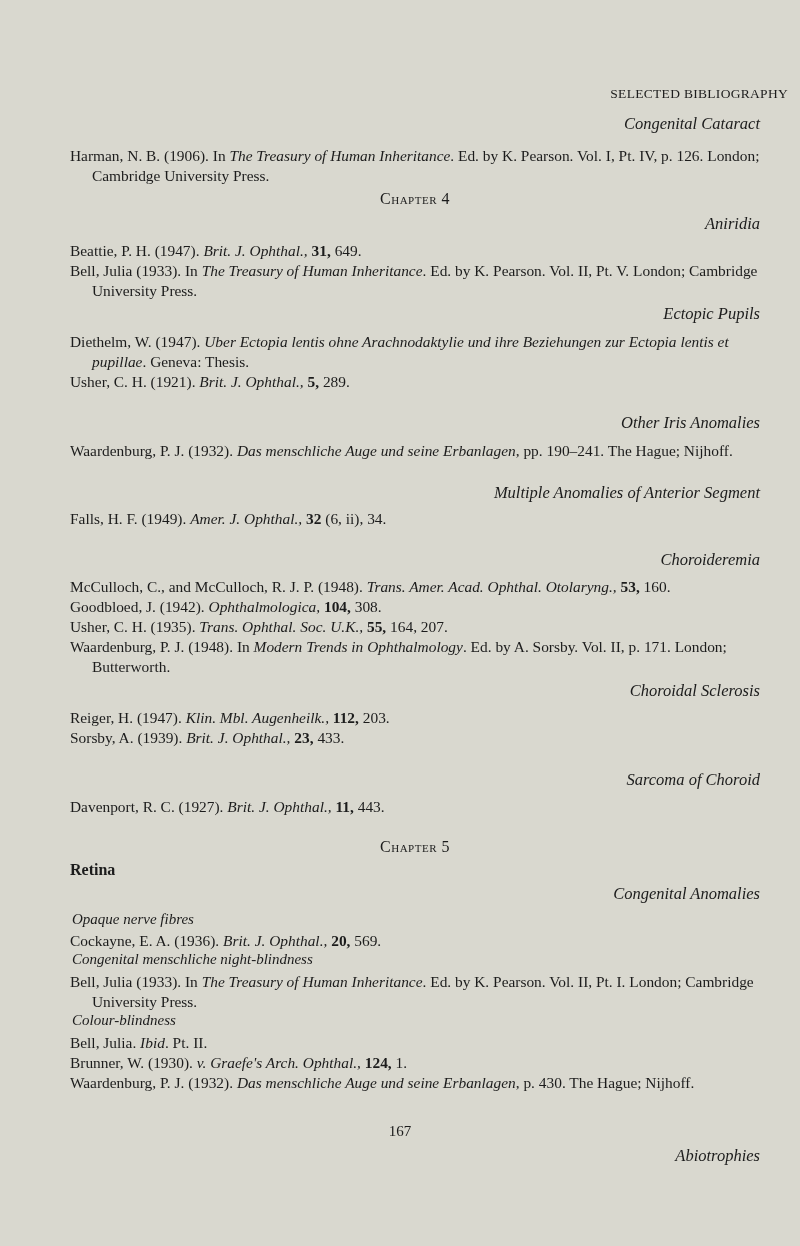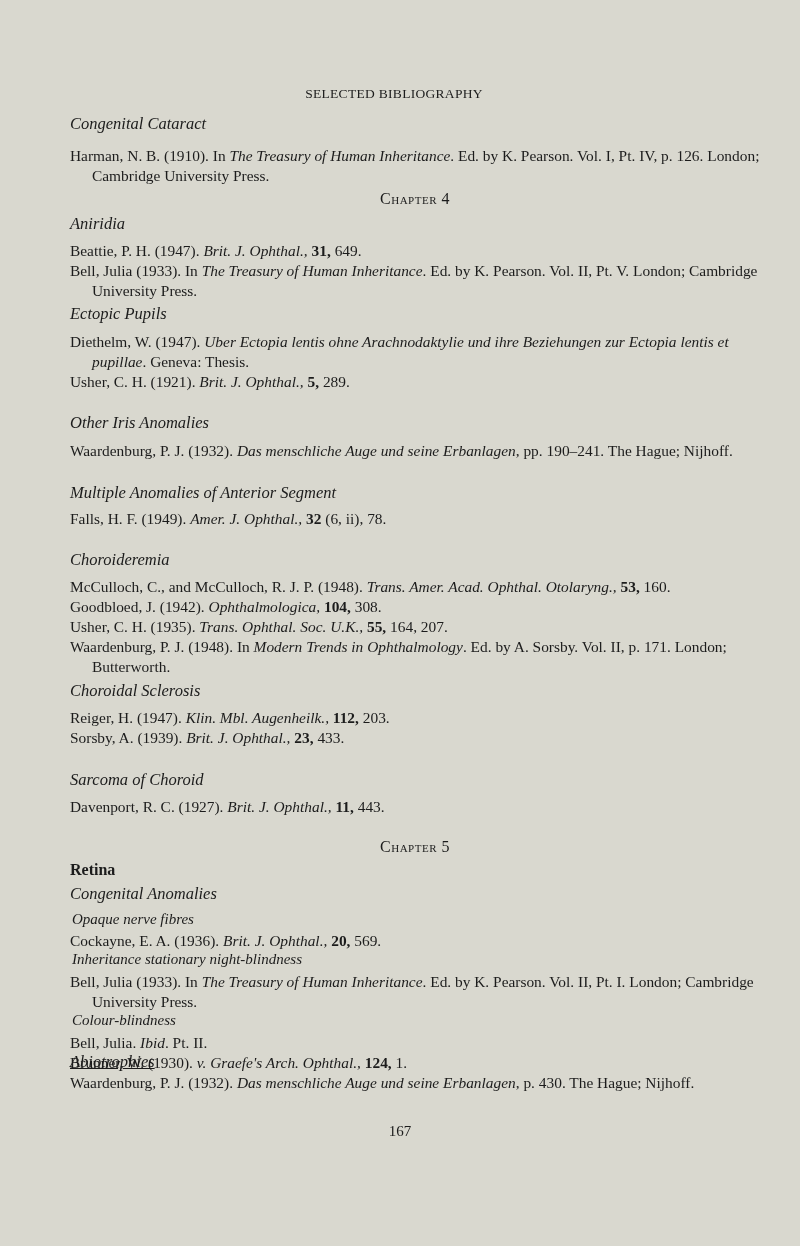--- a/index.html
+++ b/index.html
@@ -4,79 +4,79 @@
 <style>
   html, body { margin:0; padding:0; }
   body {
     width:800px; height:1246px; overflow:hidden;
     background:#d9d8cf;
     font-family:"Liberation Serif", serif;
     color:#1c1c1c;
     position:relative;
   }
   .page { position:absolute; left:70px; top:0; width:690px; }
-  .header { position:absolute; left:0; width:788px; top:86px; text-align:center; font-size:13.5px; letter-spacing:0.3px; }
-  .sect { position:absolute; left:0; width:690px; text-align:left; font-style:italic; font-size:16.5px; }
+  .header { position:absolute; left:0; width:788px; top:86px; text-align:right; font-size:13.5px; letter-spacing:0.3px; }
+  .sect { position:absolute; left:0; width:690px; text-align:right; font-style:italic; font-size:16.5px; }
   .chap { position:absolute; left:0; width:690px; text-align:center; font-size:16px; font-variant:small-caps; letter-spacing:0.5px;font-family:Liberation Serif, serif; }
   .bold-title { position:absolute; left:0; width:690px; font-weight:bold; font-size:16px; }
   .sub { position:absolute; left:2px; font-style:italic; font-size:15px; }
   .ref { position:absolute; left:0; width:690px; font-size:15.4px; line-height:20px; padding-left:22px; text-indent:-22px; box-sizing:border-box; }
   .ref i { font-style:italic; }
   .ref b { font-weight:bold; }
   .pagenum { position:absolute; left:0; width:800px; top:1123px; text-align:center; font-size:15px; }
 </style>
 </head>
 <body>
 
 <div class="header">SELECTED BIBLIOGRAPHY</div>
 
 <div class="page">
   <div class="sect" style="top:114px">Congenital Cataract</div>
-  <div class="ref" style="top:146px"><span>Harman, N. B. (1910). In </span><i>The Treasury of Human Inheritance</i><b></b><span>. Ed. by K. Pearson. Vol. I, Pt. IV, p. 126. London; Cambridge University Press.</span></div>
+  <div class="ref" style="top:146px"><span>Harman, N. B. (1906). In </span><i>The Treasury of Human Inheritance</i><b></b><span>. Ed. by K. Pearson. Vol. I, Pt. IV, p. 126. London; Cambridge University Press.</span></div>
 
   <div class="chap" style="top:190px">Chapter 4</div>
   <div class="sect" style="top:214px">Aniridia</div>
   <div class="ref" style="top:241px"><span>Beattie, P. H. (1947). </span><i>Brit. J. Ophthal.,</i><b> 31,</b><span> 649.</span></div>
   <div class="ref" style="top:261px"><span>Bell, Julia (1933). In </span><i>The Treasury of Human Inheritance</i><b></b><span>. Ed. by K. Pearson. Vol. II, Pt. V. London; Cambridge University Press.</span></div>
 
   <div class="sect" style="top:304px">Ectopic Pupils</div>
   <div class="ref" style="top:332px"><span>Diethelm, W. (1947). </span><i>Uber Ectopia lentis ohne Arachnodaktylie und ihre Beziehungen zur Ectopia lentis et pupillae</i><b></b><span>. Geneva: Thesis.</span></div>
   <div class="ref" style="top:372px"><span>Usher, C. H. (1921). </span><i>Brit. J. Ophthal.,</i><b> 5,</b><span> 289.</span></div>
 
   <div class="sect" style="top:413px">Other Iris Anomalies</div>
   <div class="ref" style="top:441px"><span>Waardenburg, P. J. (1932). </span><i>Das menschliche Auge und seine Erbanlagen</i><b></b><span>, pp. 190–241. The Hague; Nijhoff.</span></div>
 
   <div class="sect" style="top:483px">Multiple Anomalies of Anterior Segment</div>
-  <div class="ref" style="top:509px"><span>Falls, H. F. (1949). </span><i>Amer. J. Ophthal.,</i><b> 32</b><span> (6, ii), 78.</span></div>
+  <div class="ref" style="top:509px"><span>Falls, H. F. (1949). </span><i>Amer. J. Ophthal.,</i><b> 32</b><span> (6, ii), 34.</span></div>
 
   <div class="sect" style="top:550px">Choroideremia</div>
   <div class="ref" style="top:577px"><span>McCulloch, C., and McCulloch, R. J. P. (1948). </span><i>Trans. Amer. Acad. Ophthal. Otolaryng.,</i><b> 53,</b><span> 160.</span></div>
   <div class="ref" style="top:597px"><span>Goodbloed, J. (1942). </span><i>Ophthalmologica,</i><b> 104,</b><span> 308.</span></div>
   <div class="ref" style="top:617px"><span>Usher, C. H. (1935). </span><i>Trans. Ophthal. Soc. U.K.,</i><b> 55,</b><span> 164, 207.</span></div>
   <div class="ref" style="top:637px"><span>Waardenburg, P. J. (1948). In </span><i>Modern Trends in Ophthalmology</i><b></b><span>. Ed. by A. Sorsby. Vol. II, p. 171. London; Butterworth.</span></div>
 
   <div class="sect" style="top:681px">Choroidal Sclerosis</div>
   <div class="ref" style="top:708px"><span>Reiger, H. (1947). </span><i>Klin. Mbl. Augenheilk.,</i><b> 112,</b><span> 203.</span></div>
   <div class="ref" style="top:728px"><span>Sorsby, A. (1939). </span><i>Brit. J. Ophthal.,</i><b> 23,</b><span> 433.</span></div>
 
   <div class="sect" style="top:770px">Sarcoma of Choroid</div>
   <div class="ref" style="top:797px"><span>Davenport, R. C. (1927). </span><i>Brit. J. Ophthal.,</i><b> 11,</b><span> 443.</span></div>
 
   <div class="chap" style="top:838px">Chapter 5</div>
   <div class="bold-title" style="top:861px">Retina</div>
   <div class="sect" style="top:884px">Congenital Anomalies</div>
   <div class="sub" style="top:911px">Opaque nerve fibres</div>
   <div class="ref" style="top:931px"><span>Cockayne, E. A. (1936). </span><i>Brit. J. Ophthal.,</i><b> 20,</b><span> 569.</span></div>
-  <div class="sub" style="top:951px">Inheritance stationary night-blindness</div>
+  <div class="sub" style="top:951px">Congenital menschliche night-blindness</div>
   <div class="ref" style="top:972px"><span>Bell, Julia (1933). In </span><i>The Treasury of Human Inheritance</i><b></b><span>. Ed. by K. Pearson. Vol. II, Pt. I. London; Cambridge University Press.</span></div>
   <div class="sub" style="top:1012px">Colour-blindness</div>
   <div class="ref" style="top:1033px"><span>Bell, Julia. </span><i>Ibid</i><b></b><span>. Pt. II.</span></div>
   <div class="ref" style="top:1053px"><span>Brunner, W. (1930). </span><i>v. Graefe's Arch. Ophthal.,</i><b> 124,</b><span> 1.</span></div>
   <div class="ref" style="top:1073px"><span>Waardenburg, P. J. (1932). </span><i>Das menschliche Auge und seine Erbanlagen</i><b></b><span>, p. 430. The Hague; Nijhoff.</span></div>
 
 </div>
 
 <div class="page" style="top:0">
 
-<div class="sect" style="top: 1052px; text-decoration: underline;">Abiotrophies</div>
+<div class="sect" style="top: 1146px;">Abiotrophies</div>
   </div>
 
 <div class="pagenum">167</div>
 
 </body></html>

